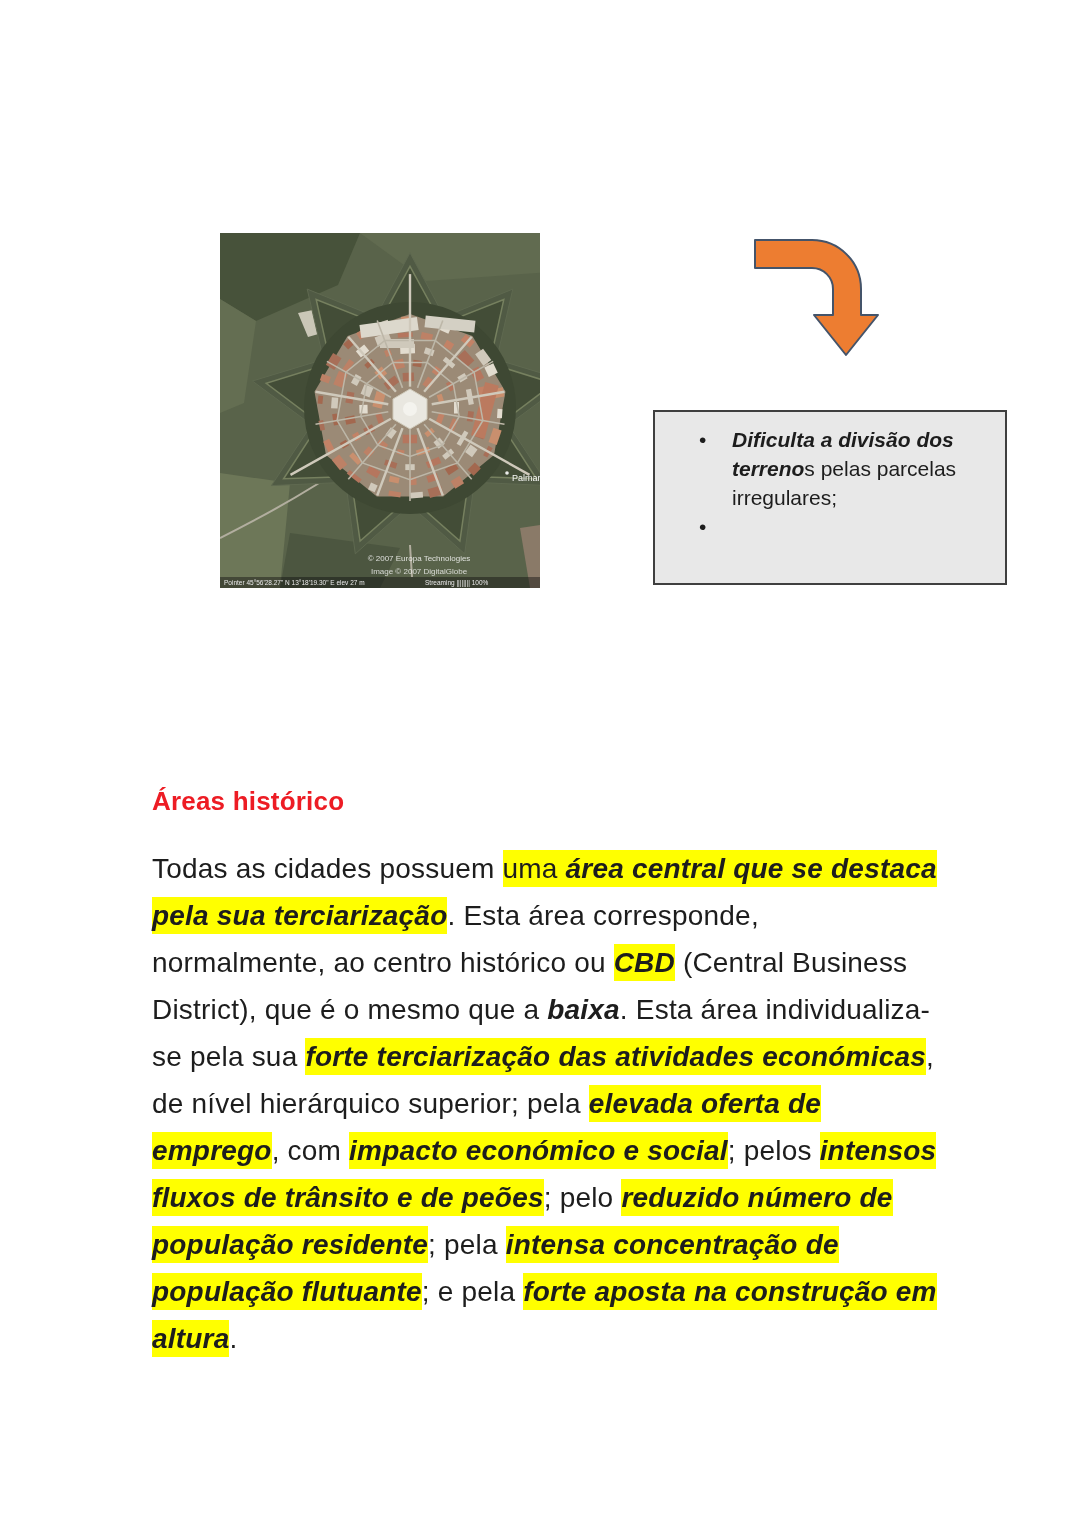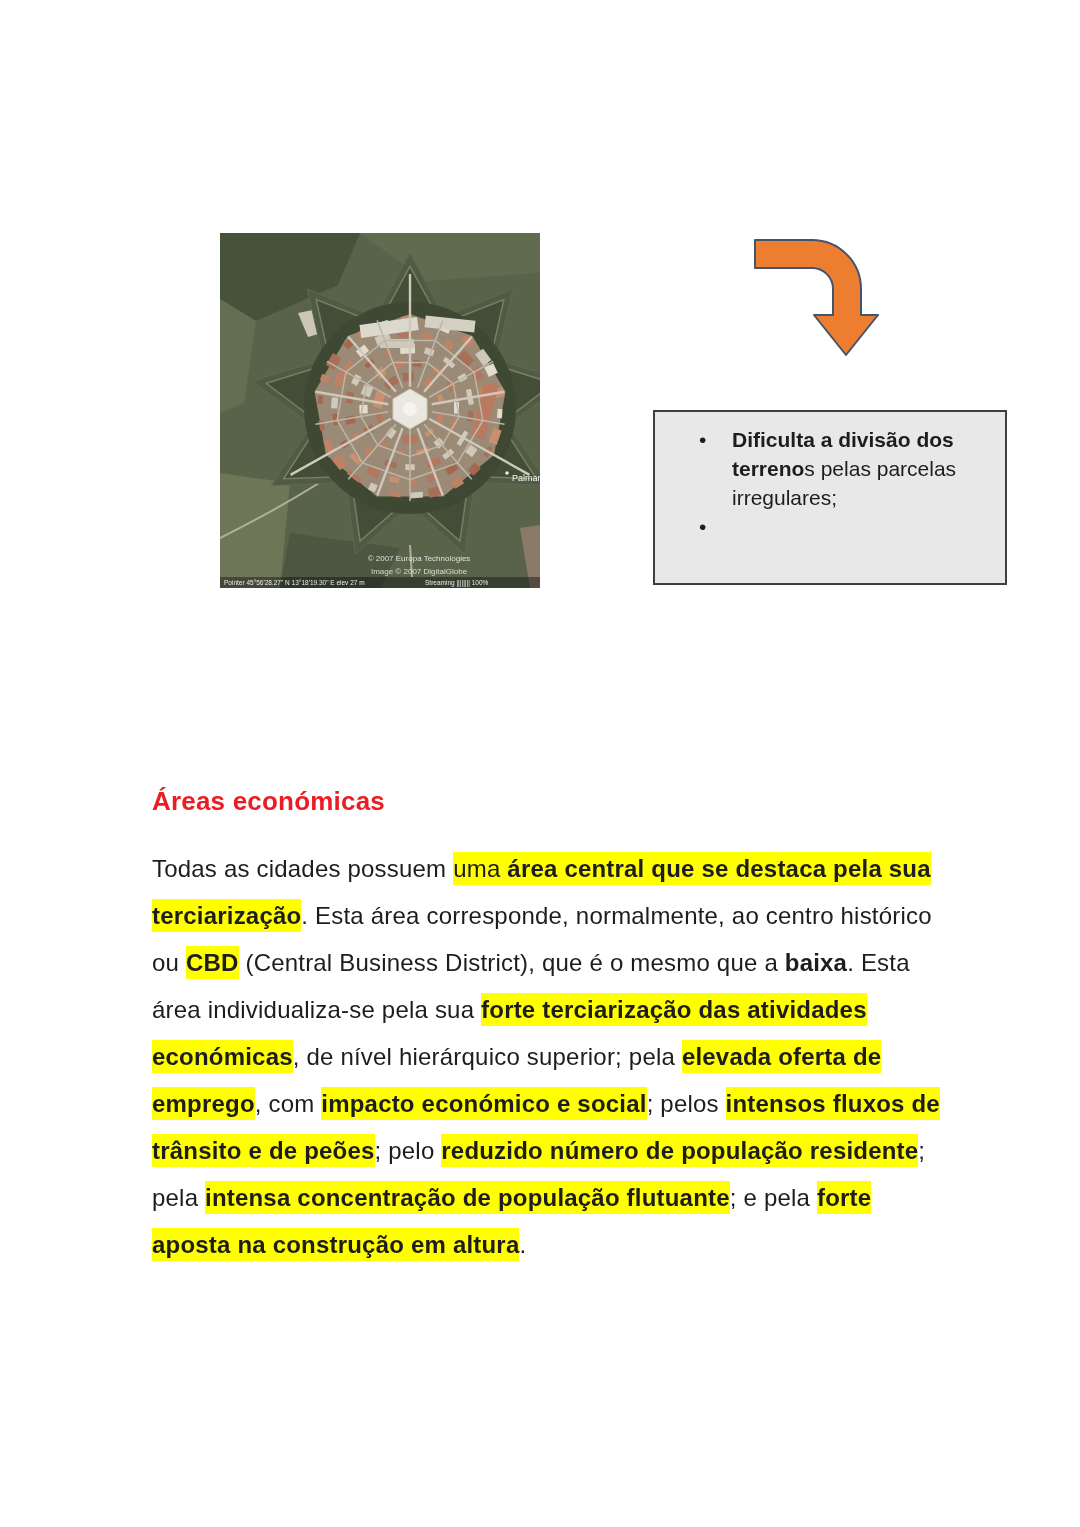--- a/index.html
+++ b/index.html
@@ -15,23 +15,23 @@
 
   .arrow-wrap{position:absolute;left:750px;top:230px;width:145px;height:132px;}
 
   .callout{position:absolute;left:653px;top:410px;width:354px;height:175px;box-sizing:border-box;
     background:var(--callout-bg,#E8E8E8);border:2px solid var(--callout-border,#3F3F3F);
     padding:13px 8px 0 44px;font-size:21px;line-height:29px;color:#1d1d1d;}
   .bullet-row{display:flex;}
   .bullet-dot{flex:0 0 33px;width:33px;}
   .bullet-text{flex:1;}
 
-  .para{position:absolute;left:152px;top:845px;width:788px;font-size:24px;line-height:47px;
+  .para{position:absolute;left:152px;top:845px;width:788px;font-size:28px;line-height:47px;
     color:#1d1d1d;letter-spacing:.2px;}
-  .b{font-weight:700;}
+  .b{font-weight:700;font-style:italic;}
   .hl{background:var(--highlight,#FFFF00);padding:3px 0;}
 </style>
 </head>
 <body>
 
 <div class="page">
 
 
   <div class="photo-wrap">
     <svg id="sat-svg" width="398" height="355" viewBox="0 0 398 355">
@@ -213,17 +213,17 @@
         <div class="bullet-row">
           <span class="bullet-dot">•</span>
           <span class="bullet-text"><span class="b ">Dificulta a divisão dos terreno</span><span class="">s pelas parcelas irregulares;</span></span>
         </div>
         <div class="bullet-row">
           <span class="bullet-dot">•</span>
         </div>
       </div>
   </div>
 
-  <div class="heading" id="heading-terciarias">Áreas económicas</div>
+  <div class="heading" id="heading-terciarias">Áreas histórico</div>
 
   <div class="para"><span class="">Todas as cidades possuem </span><span class="hl">uma </span><span class="b hl">área central que se destaca pela sua terciarização</span><span class="">. Esta área corresponde, normalmente, ao centro histórico ou </span><span class="b hl">CBD</span><span class=""> (Central Business District), que é o mesmo que a </span><span class="b ">baixa</span><span class="">. Esta área individualiza-se pela sua </span><span class="b hl">forte terciarização das atividades económicas</span><span class="">, de nível hierárquico superior; pela </span><span class="b hl">elevada oferta de emprego</span><span class="">, com </span><span class="b hl">impacto económico e social</span><span class="">; pelos </span><span class="b hl">intensos fluxos de trânsito e de peões</span><span class="">; pelo </span><span class="b hl">reduzido número de população residente</span><span class="">; pela </span><span class="b hl">intensa concentração de população flutuante</span><span class="">; e pela </span><span class="b hl">forte aposta na construção em altura</span><span class="">.</span></div>
 
 </div>
 
 </body></html>

